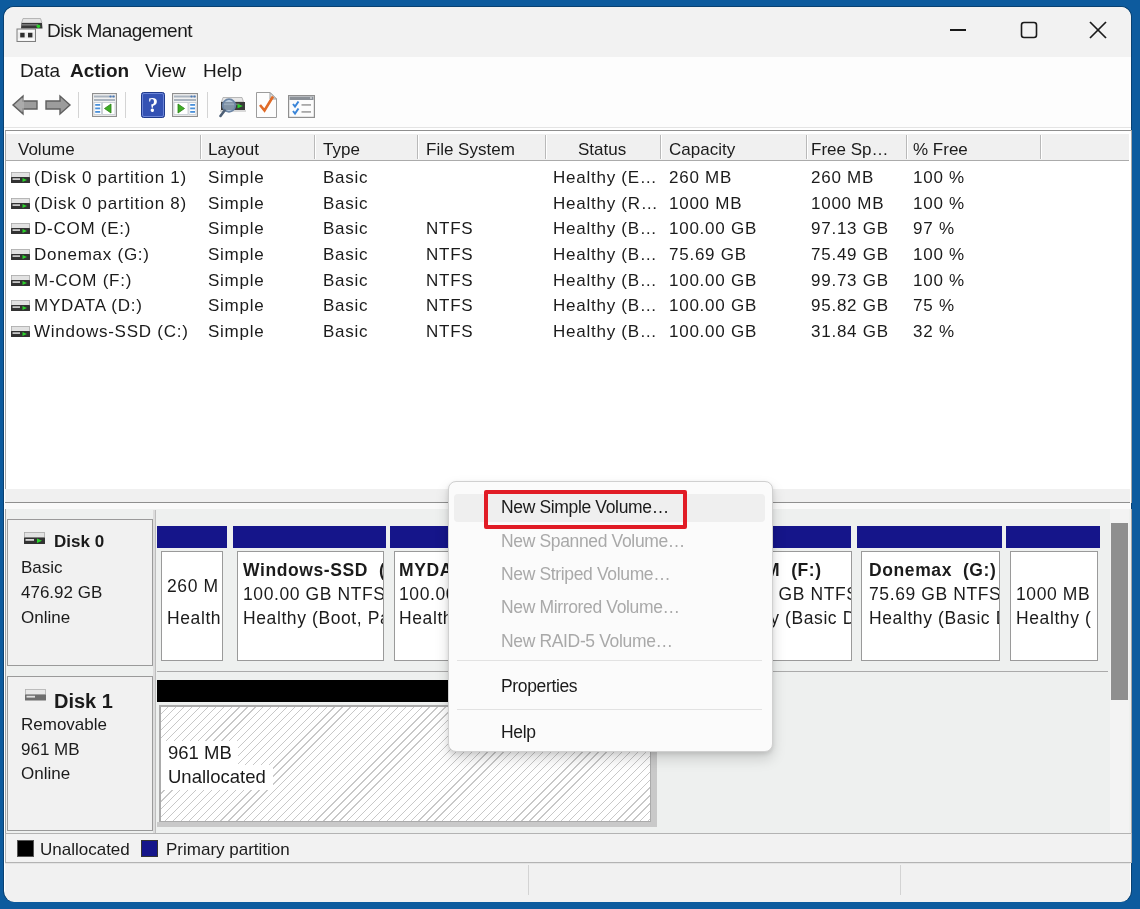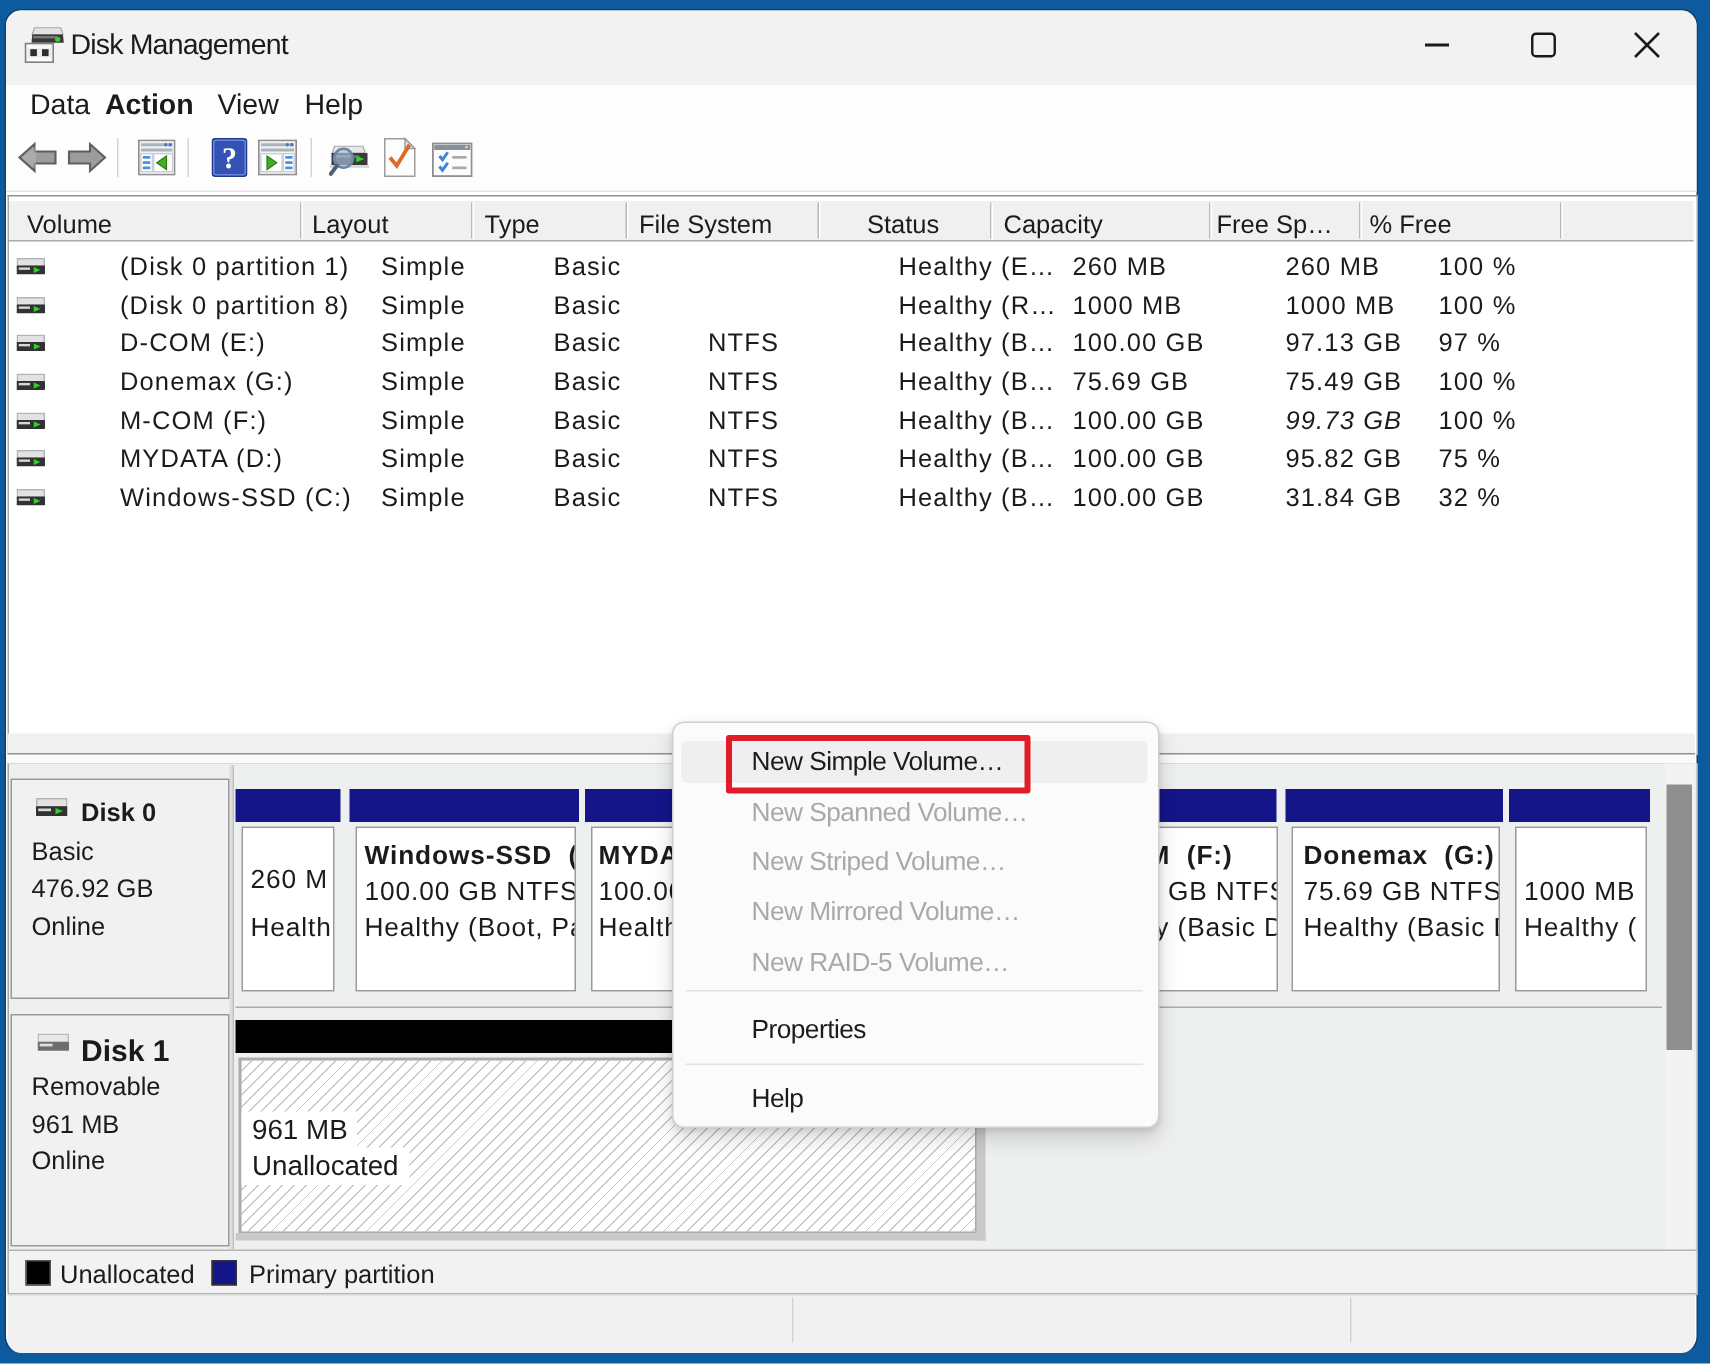--- a/index.html
+++ b/index.html
@@ -13,21 +13,21 @@
   border-radius:10px 10px 0 0;}
 #menubar{position:absolute;left:4px;top:57px;width:1127px;height:27px;background:#fdfdfd;}
 #toolbar{position:absolute;left:4px;top:84px;width:1127px;height:43px;background:#fdfdfd;border-bottom:1px solid #e4e4e4;}
 .mitem{position:absolute;font-size:19px;line-height:19px;top:61px;}
 #tablewrap{position:absolute;left:5px;top:130px;width:1125px;height:372px;background:#fff;
   border-left:1px solid #a5a5a5;border-right:1px solid #a5a5a5;border-top:1px solid #8f8f8f;}
 #header{position:absolute;left:6px;top:134px;width:1123px;height:26px;background:#f0f0f0;border-bottom:1px solid #ababab;}
 .hsep{position:absolute;top:135px;height:24px;width:1px;background:#b9b9b9;}
 .hsepw{position:absolute;top:135px;height:24px;width:1px;background:#fff;}
 .htxt{position:absolute;font-size:17px;line-height:17px;top:141px;color:#1b1b1b;}
-.rtxt{position:absolute;font-size:17px;line-height:17px;color:#1b1b1b;letter-spacing:0.75px;margin-left:46px;}
+.rtxt{position:absolute;font-size:17px;line-height:17px;color:#1b1b1b;letter-spacing:0.75px;}
 #splitzone{position:absolute;left:5px;top:489px;width:1125px;height:13px;background:#f0f0f0;}
 #groove{position:absolute;left:5px;top:502px;width:1125px;height:6px;background:#fafafa;
   border-top:1px solid #8f8f8f;border-bottom:1px solid #8f8f8f;}
 #bottompane{position:absolute;left:5px;top:509px;width:1125px;height:352px;background:#eef0ef;
   border-left:1px solid #a5a5a5;border-right:1px solid #a5a5a5;}
 .diskbox{position:absolute;background:#f1f1f1;border:1px solid #9a9a9a;}
 .band{position:absolute;height:22px;background:#15158a;}
 .pbody{position:absolute;background:#fff;border:1px solid #9a9a9a;overflow:hidden;}
 .ptxt{position:absolute;font-size:17.5px;line-height:17.5px;white-space:pre;letter-spacing:0.6px;}
 #legend{position:absolute;left:5px;top:833px;width:1125px;height:28px;background:#f2f2f2;
@@ -228,21 +228,21 @@
       <rect x="0" y="5" width="19" height="6" rx="0.5" fill="#323232"></rect>
       <rect x="1.5" y="6.3" width="7.5" height="1.6" fill="#d8d8d8"></rect>
       <path d="M11.5 6 L16 8 L11.5 10 Z" fill="#2bd32b"></path>
     </svg>
   <div class="rtxt" style="left:34px;top:271.5px;">M-COM (F:)</div>
   <div class="rtxt" style="left:208px;top:271.5px;">Simple</div>
   <div class="rtxt" style="left:323px;top:271.5px;">Basic</div>
   <div class="rtxt" style="left:426px;top:271.5px;">NTFS</div>
   <div class="rtxt" style="left:553px;top:271.5px;">Healthy (B…</div>
   <div class="rtxt" style="left:669px;top:271.5px;">100.00 GB</div>
-  <div class="rtxt" style="left:811px;top:271.5px;font-style:italic;">99.73 GB</div>
+  <div class="rtxt" style="left:811px;top:271.5px;">99.73 GB</div>
   <div class="rtxt" style="left:913px;top:271.5px;">100 %</div>
   <svg class="abs" style="left:11px;top:300.1px;" width="19" height="11" viewBox="0 0 19 11">
       <rect x="0.5" y="0.5" width="18" height="5" fill="#e2e2e2" stroke="#a8a8a8" stroke-width="0.8"></rect>
       <rect x="0" y="5" width="19" height="6" rx="0.5" fill="#323232"></rect>
       <rect x="1.5" y="6.3" width="7.5" height="1.6" fill="#d8d8d8"></rect>
       <path d="M11.5 6 L16 8 L11.5 10 Z" fill="#2bd32b"></path>
     </svg>
   <div class="rtxt" style="left:34px;top:297.1px;">MYDATA (D:)</div>
   <div class="rtxt" style="left:208px;top:297.1px;">Simple</div>
   <div class="rtxt" style="left:323px;top:297.1px;">Basic</div>

